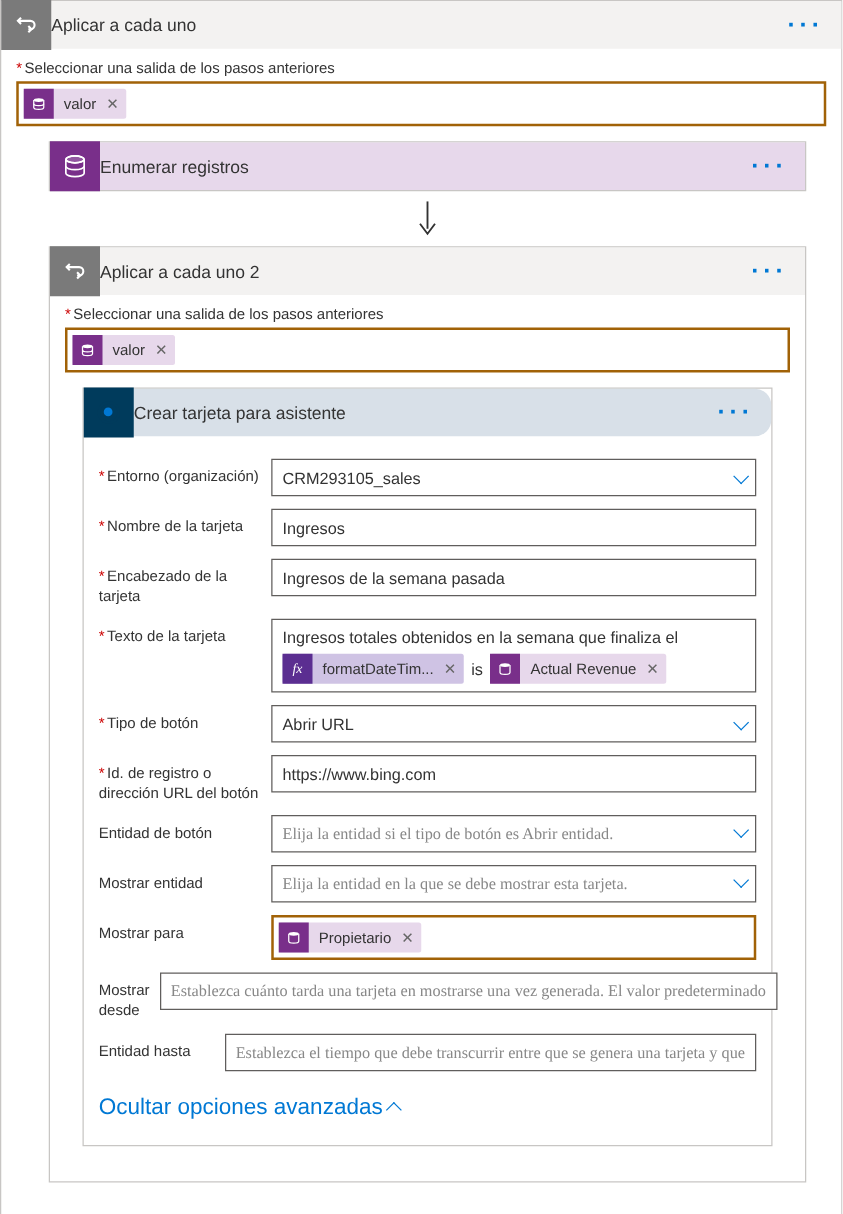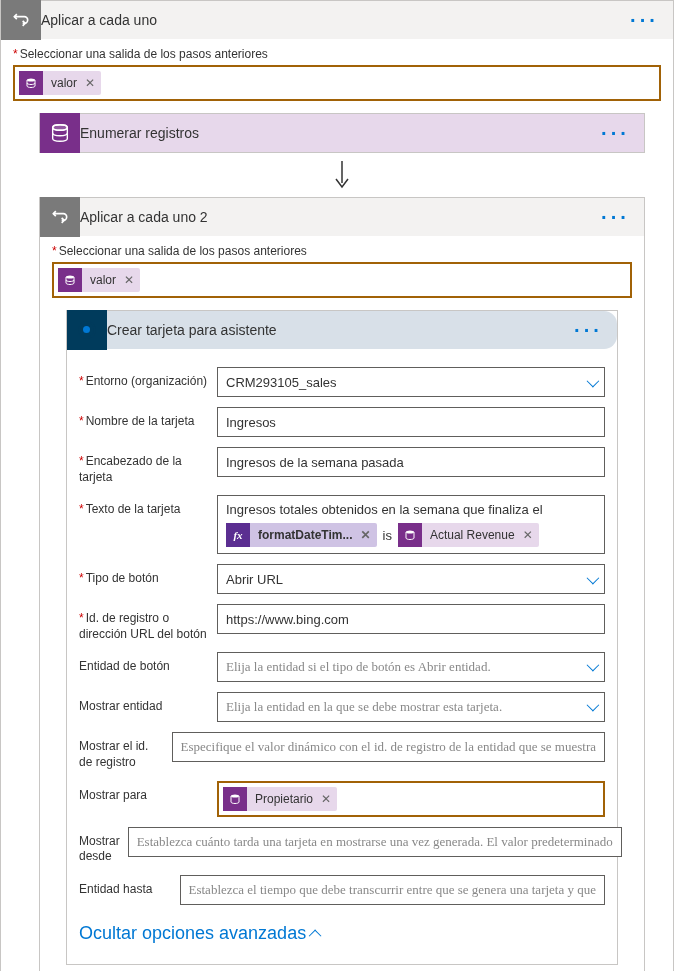--- a/index.html
+++ b/index.html
@@ -65,21 +65,21 @@
   .token {
     display: inline-flex;
     align-items: center;
     height: 24px;
     border-radius: 2px;
     font-size: 12px;
     padding-right: 6px;
     gap: 6px;
   }
   .token.purple { background: #e7d8eb; color: #333; }
-  .token.fx { background: #cfc3e4; color: #333; font-weight: bold; }
+  .token.fx { background: #cfc3e4; color: #333; }
   .token .tbadge {
     width: 24px; height: 24px;
     display: flex; align-items: center; justify-content: center;
     color: #fff;
     font-size: 11px;
     font-style: italic;
   }
   .token .tbadge.db { background: #792f8a; }
   .token .tbadge.fx { background: #5b2e91; font-family: serif; font-style: italic; }
   .token .txt { padding: 0 2px; }
@@ -356,28 +356,20 @@
                   <div class="form-row">
                     <div class="col-label">Mostrar entidad</div>
                     <div class="col-input">
                       <div class="input-box select placeholder">
                         <span class="truncate">Elija la entidad en la que se debe mostrar esta tarjeta.</span>
                         <span class="chev chev-down"></span>
                       </div>
                     </div>
                   </div>
 
-                  <div class="form-row">
-                    <div class="col-label">Mostrar el id. de registro</div>
-                    <div class="col-input">
-                      <div class="input-box placeholder">
-                        <span class="truncate" style="width:100%;">Especifique el valor dinámico con el id. de registro de la entidad que se muestra</span>
-                      </div>
-                    </div>
-                  </div>
 
                   <div class="form-row">
                     <div class="col-label">Mostrar para</div>
                     <div class="col-input">
                       <div class="token-input" style="min-height:30px;">
                         <span class="token purple">
                           <span class="tbadge db">
                             <svg width="12" height="12" viewBox="0 0 24 24" fill="#fff">
                                 <ellipse cx="12" cy="6" rx="8" ry="3"></ellipse>
                                 <path d="M4 6v12c0 1.7 3.6 3 8 3s8-1.3 8-3V6" fill="none" stroke="#fff" stroke-width="2"></path>

